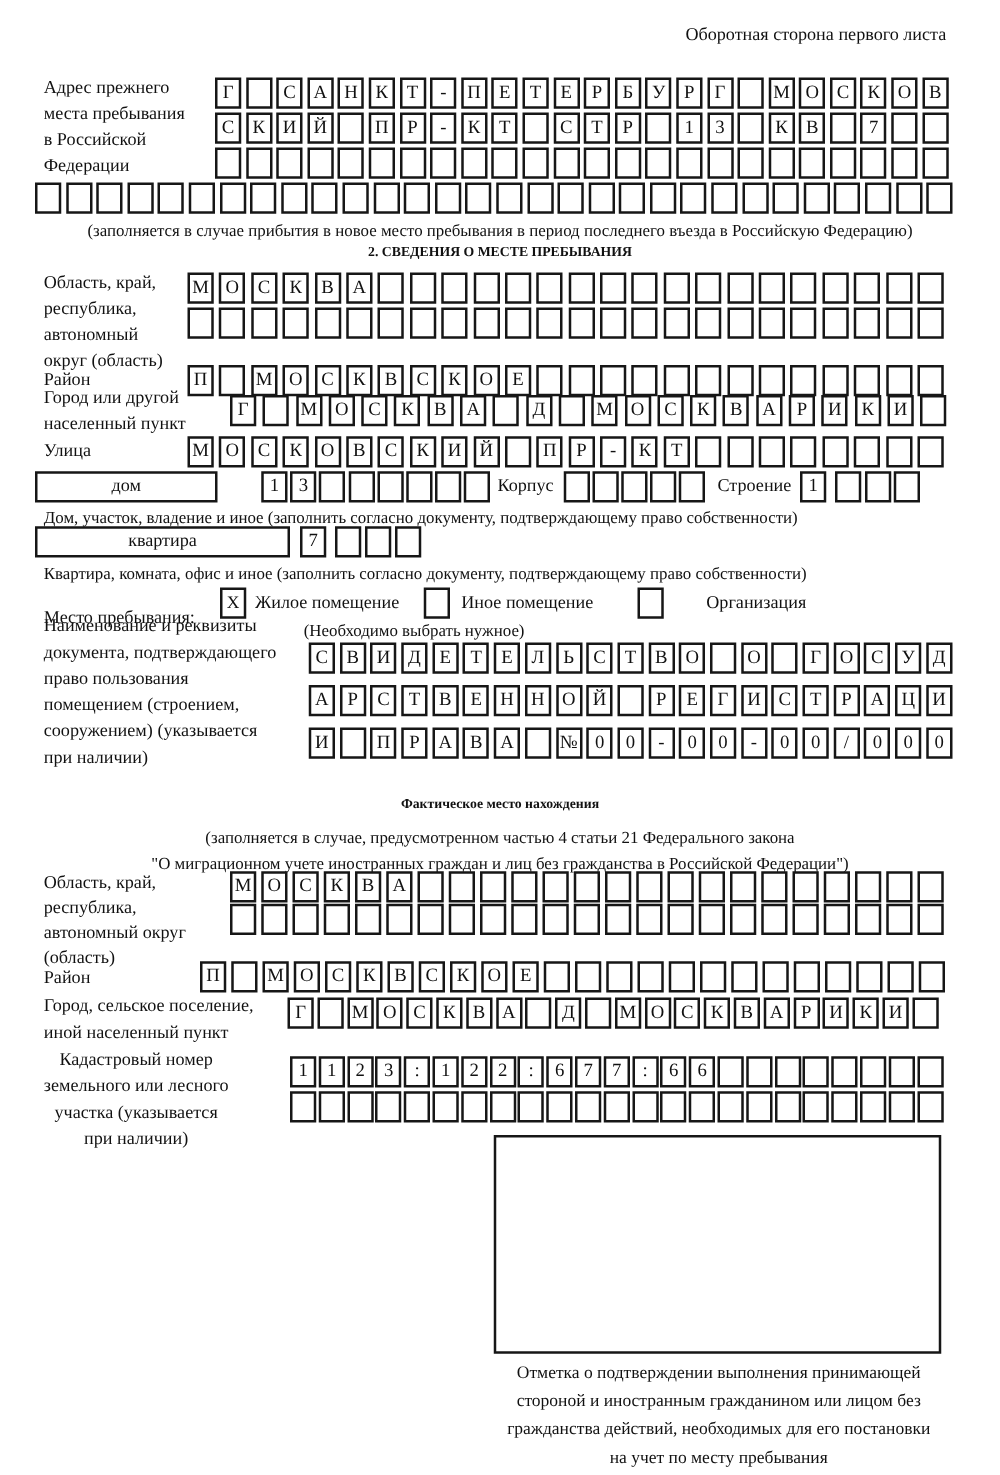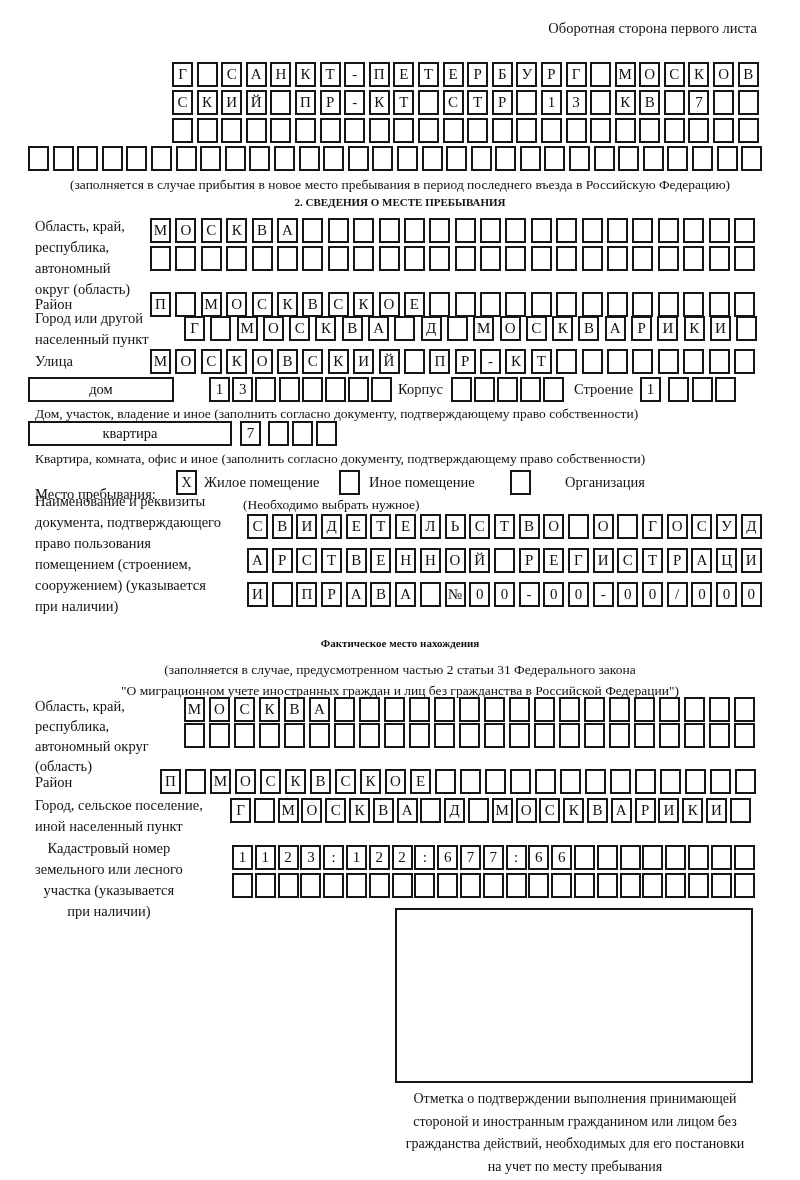--- a/index.html
+++ b/index.html
@@ -19,20 +19,24 @@
        display:flex;align-items:center;justify-content:center;font-size:14.5px;}
   .stamp{position:absolute;border:2px solid #161616;box-sizing:border-box;background:#fff;}
 </style>
 </head>
 <body>
 
 <div class="page">
 
   <div class="lbl" style="right:43px;top:18px;white-space:nowrap;">Оборотная сторона первого листа</div>
 
+  <div class="lbl" style="left:35px;top:60px;">Адрес прежнего
+места пребывания
+в Российской
+Федерации</div>
   <div class="row" style="left:172px;top:62px;--g:3.6px">
       <span class="cell">Г</span>
       <span class="cell"></span>
       <span class="cell">С</span>
       <span class="cell">А</span>
       <span class="cell">Н</span>
       <span class="cell">К</span>
       <span class="cell">Т</span>
       <span class="cell">-</span>
       <span class="cell">П</span>
@@ -400,21 +404,21 @@
       <span class="cell">-</span>
       <span class="cell">0</span>
       <span class="cell">0</span>
       <span class="cell">/</span>
       <span class="cell">0</span>
       <span class="cell">0</span>
       <span class="cell">0</span>
     </div>
 
   <div class="heading" style="left:0;top:637px;width:800px;">Фактическое место нахождения</div>
-  <div class="note center" style="left:0;top:660px;width:800px;">(заполняется в случае, предусмотренном частью 2 статьи 31 Федерального закона</div>
+  <div class="note center" style="left:0;top:660px;width:800px;">(заполняется в случае, предусмотренном частью 4 статьи 21 Федерального закона</div>
   <div class="note center" style="left:0;top:681px;width:800px;">"О миграционном учете иностранных граждан и лиц без гражданства в Российской Федерации")</div>
 
   <div class="lbl lh20" style="left:35px;top:696px;">Область, край,
 республика,
 автономный округ
 (область)</div>
   <div class="row" style="left:184px;top:697px;--g:4px">
       <span class="cell">М</span>
       <span class="cell">О</span>
       <span class="cell">С</span>

